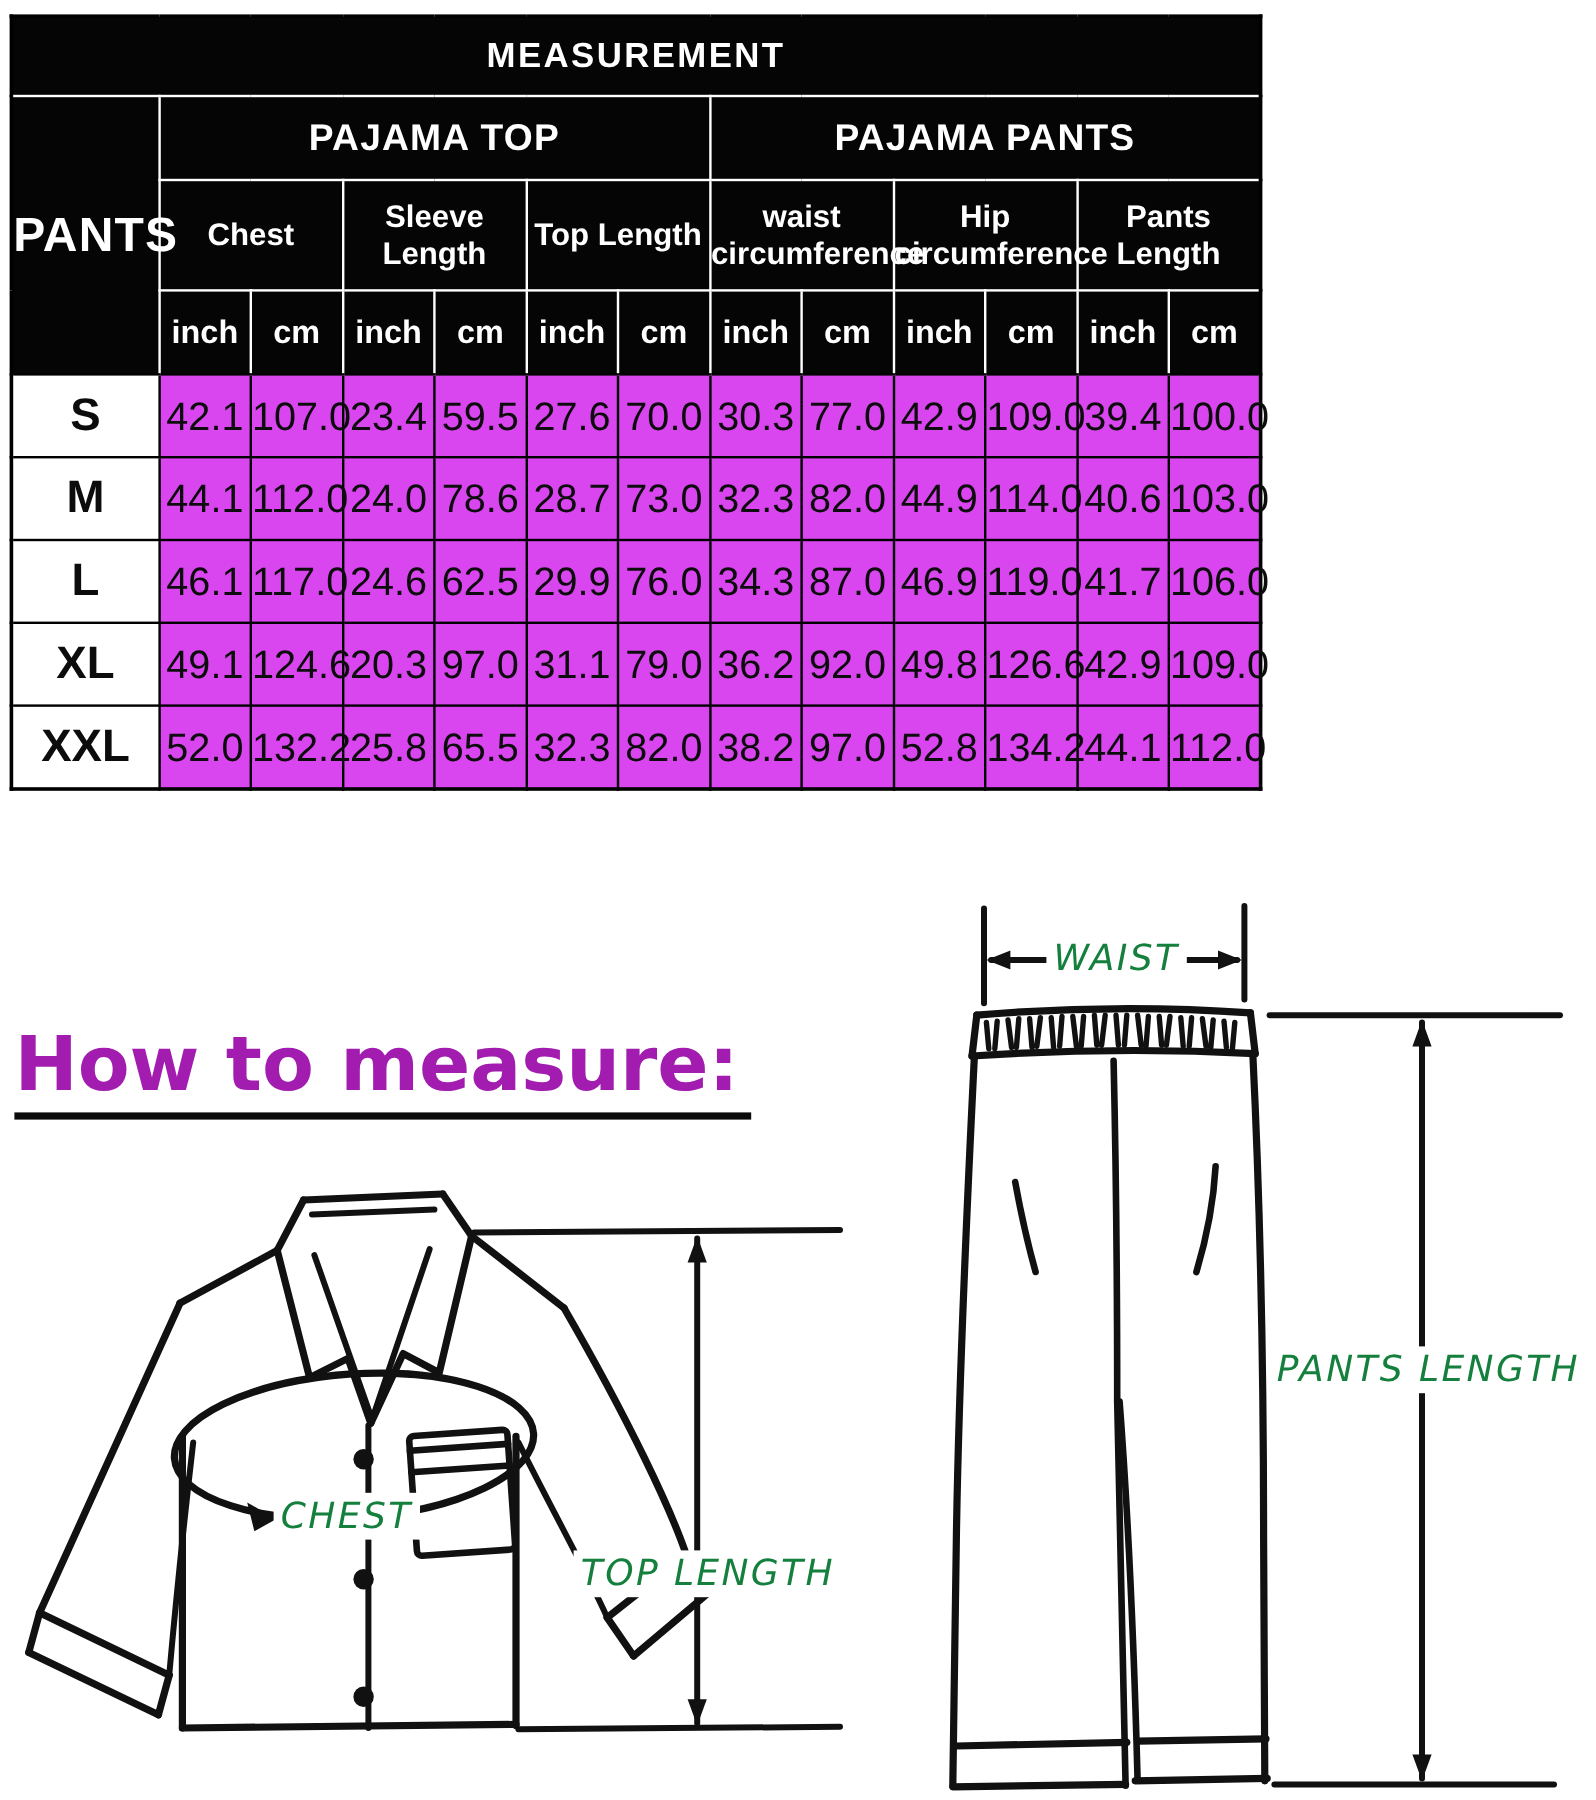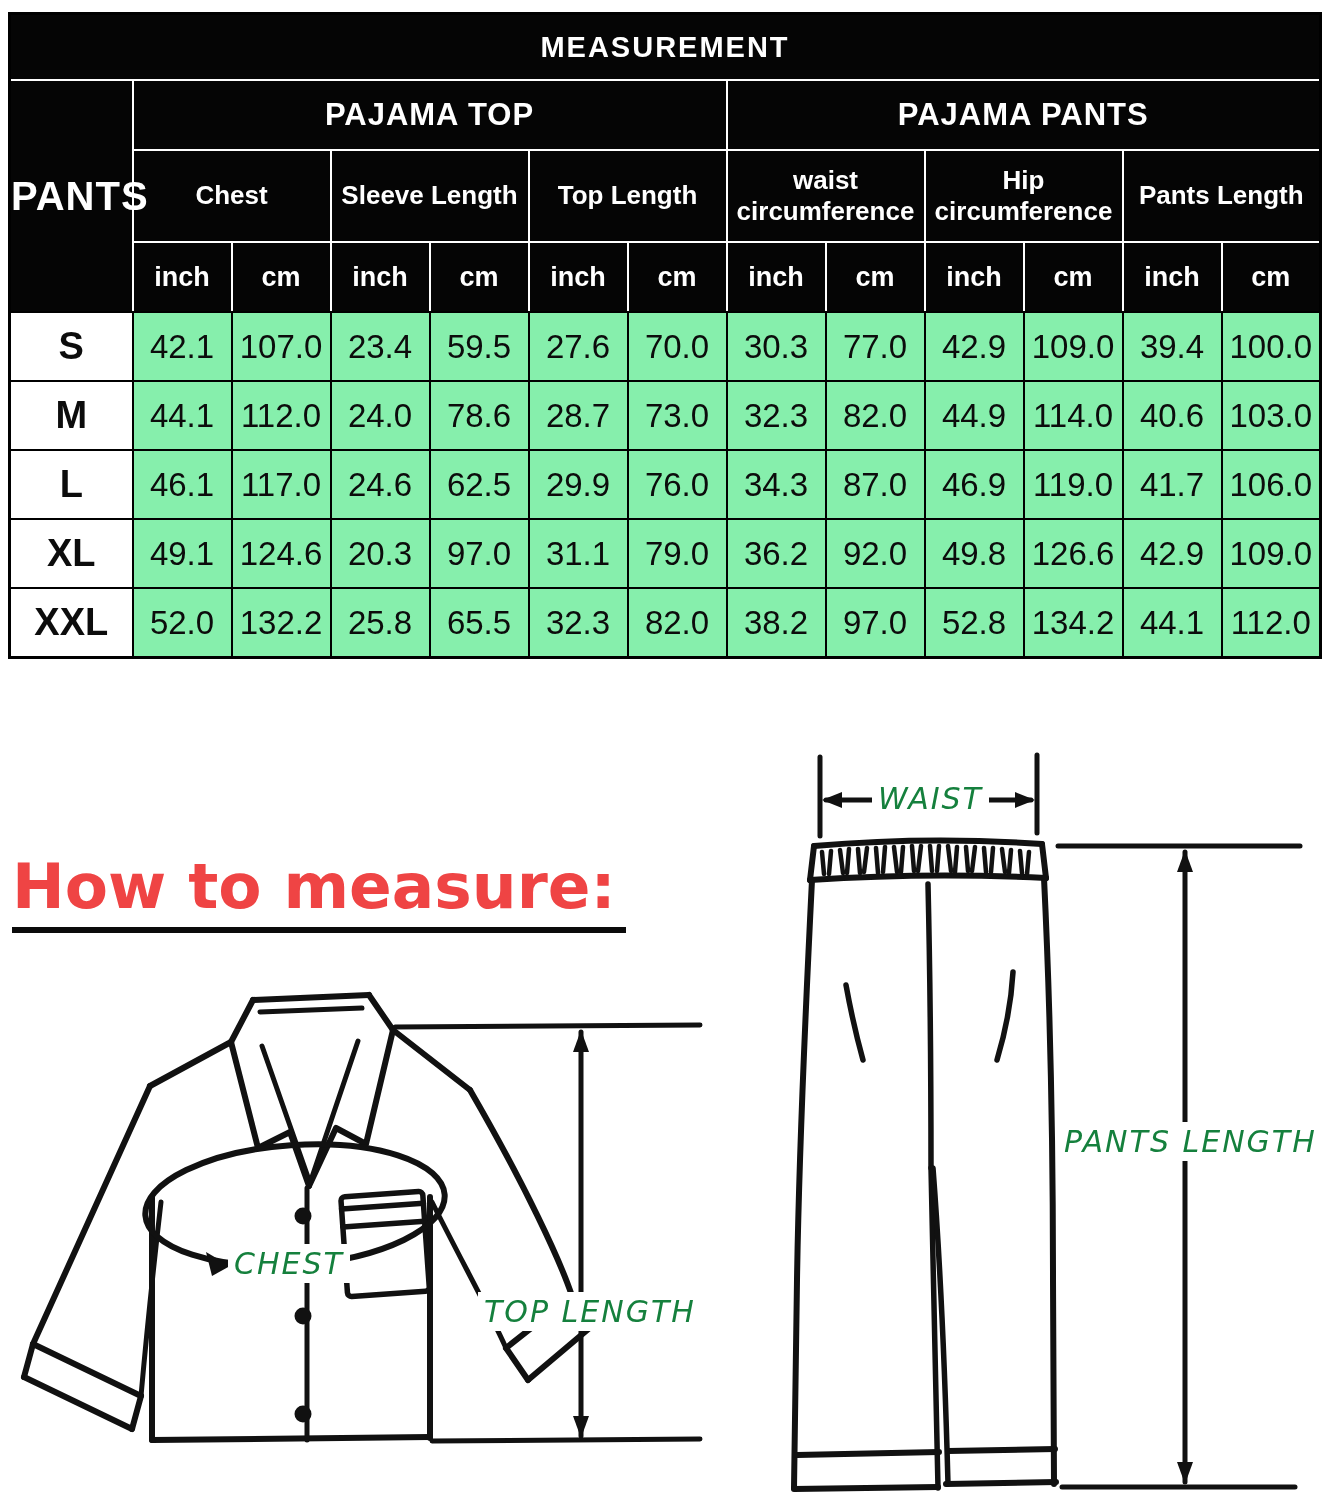--- a/index.html
+++ b/index.html
@@ -1,33 +1,33 @@
 <!DOCTYPE html>
 <html><head>
 <meta charset="utf-8">
 <style>
   html,body{margin:0;padding:0;background:#fff;}
   .wrap{position:relative;width:1330px;height:1500px;background:#fff;overflow:hidden;
         font-family:"Liberation Sans",sans-serif;}
 
   
-  table.size-table{position:absolute;left:8px;top:12px;width:1314px;
+  table.size-table{position:absolute;left:8px;top:12px;width:1044px;
     border-collapse:collapse;table-layout:fixed;border:3px solid #000;}
   .size-table th,.size-table td{padding:0;text-align:center;vertical-align:middle;}
   .hdr{background:#050505;color:#fff;border:2px solid #fff;}
   .title-cell{height:64px;font-size:29px;font-weight:bold;letter-spacing:2px;}
   .pj-cell{height:68px;font-size:31px;font-weight:700;letter-spacing:1px;}
   .size-h{font-size:40px;font-weight:bold;letter-spacing:1px;border-bottom-color:#000 !important;}
   .group-h{height:90px;font-size:26px;font-weight:bold;line-height:1.2;}
   .unit-h{height:68px;font-size:27px;font-weight:bold;border-bottom-color:#000 !important;}
   .size-cell{height:67px;font-size:38px;font-weight:bold;border:2px solid #000;color:#0c0c0c;background:#fff;}
-  .num{height:67px;font-size:33px;border:2px solid #000;color:#0c0c0c;background:#86efac;}
+  .num{height:67px;font-size:33px;border:2px solid #000;color:#0c0c0c;background:#d946ef;}
 
   
-  .howto{position:absolute;left:12px;top:850px;font-size:63px;font-weight:bold;color:#ef4444;
+  .howto{position:absolute;left:12px;top:850px;font-size:63px;font-weight:bold;color:#a21caf;
     font-family:"DejaVu Sans",sans-serif;border-bottom:6px solid #0b0b0b;
     padding:0 10px 4px 0;white-space:nowrap;}
   .illu{position:absolute;left:0;top:700px;}
   .hand{position:absolute;font-family:"DejaVu Sans",sans-serif;font-style:italic;
     font-size:30px;letter-spacing:2px;color:#15803d;background:#fff;
     padding:2px 6px;white-space:nowrap;}
   #lbl-waist{left:872px;top:779px;}
   #lbl-chest{left:228px;top:1244px;}
   #lbl-toplen{left:478px;top:1292px;}
   #lbl-pantslen{left:1058px;top:1122px;}

